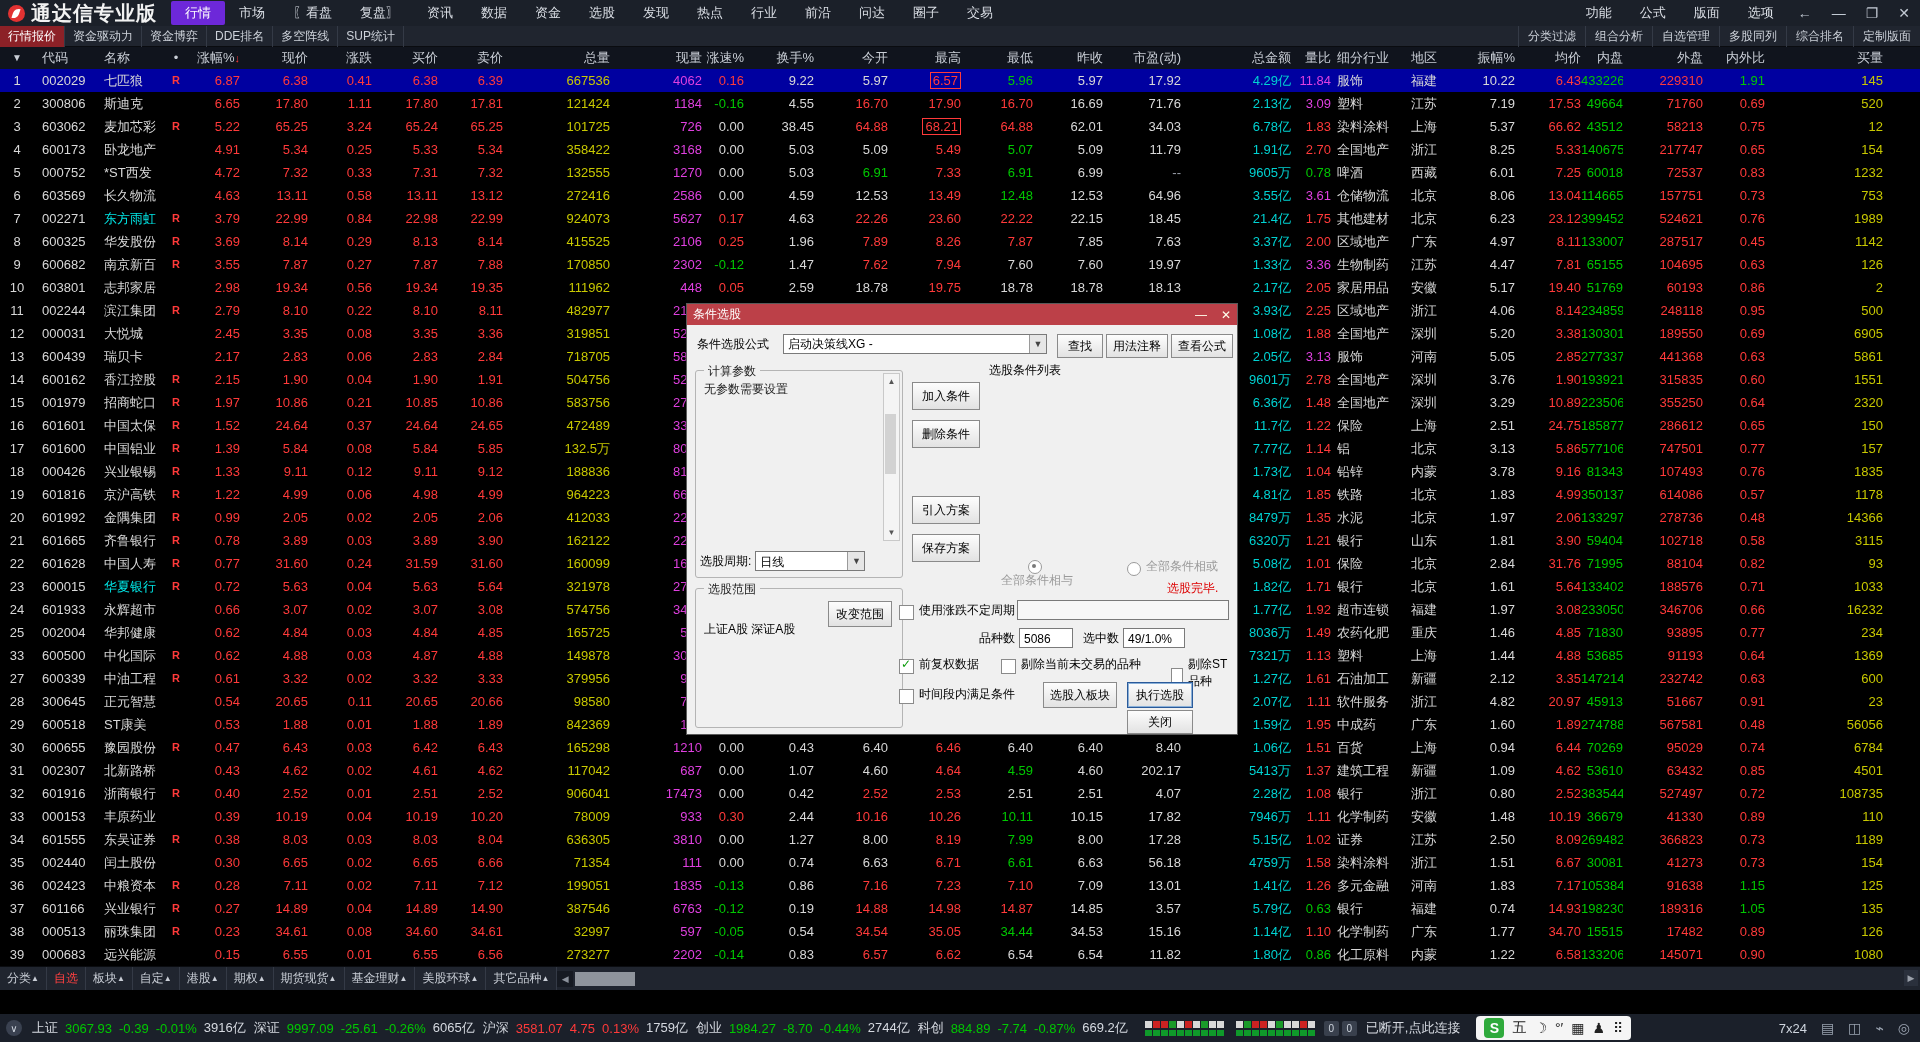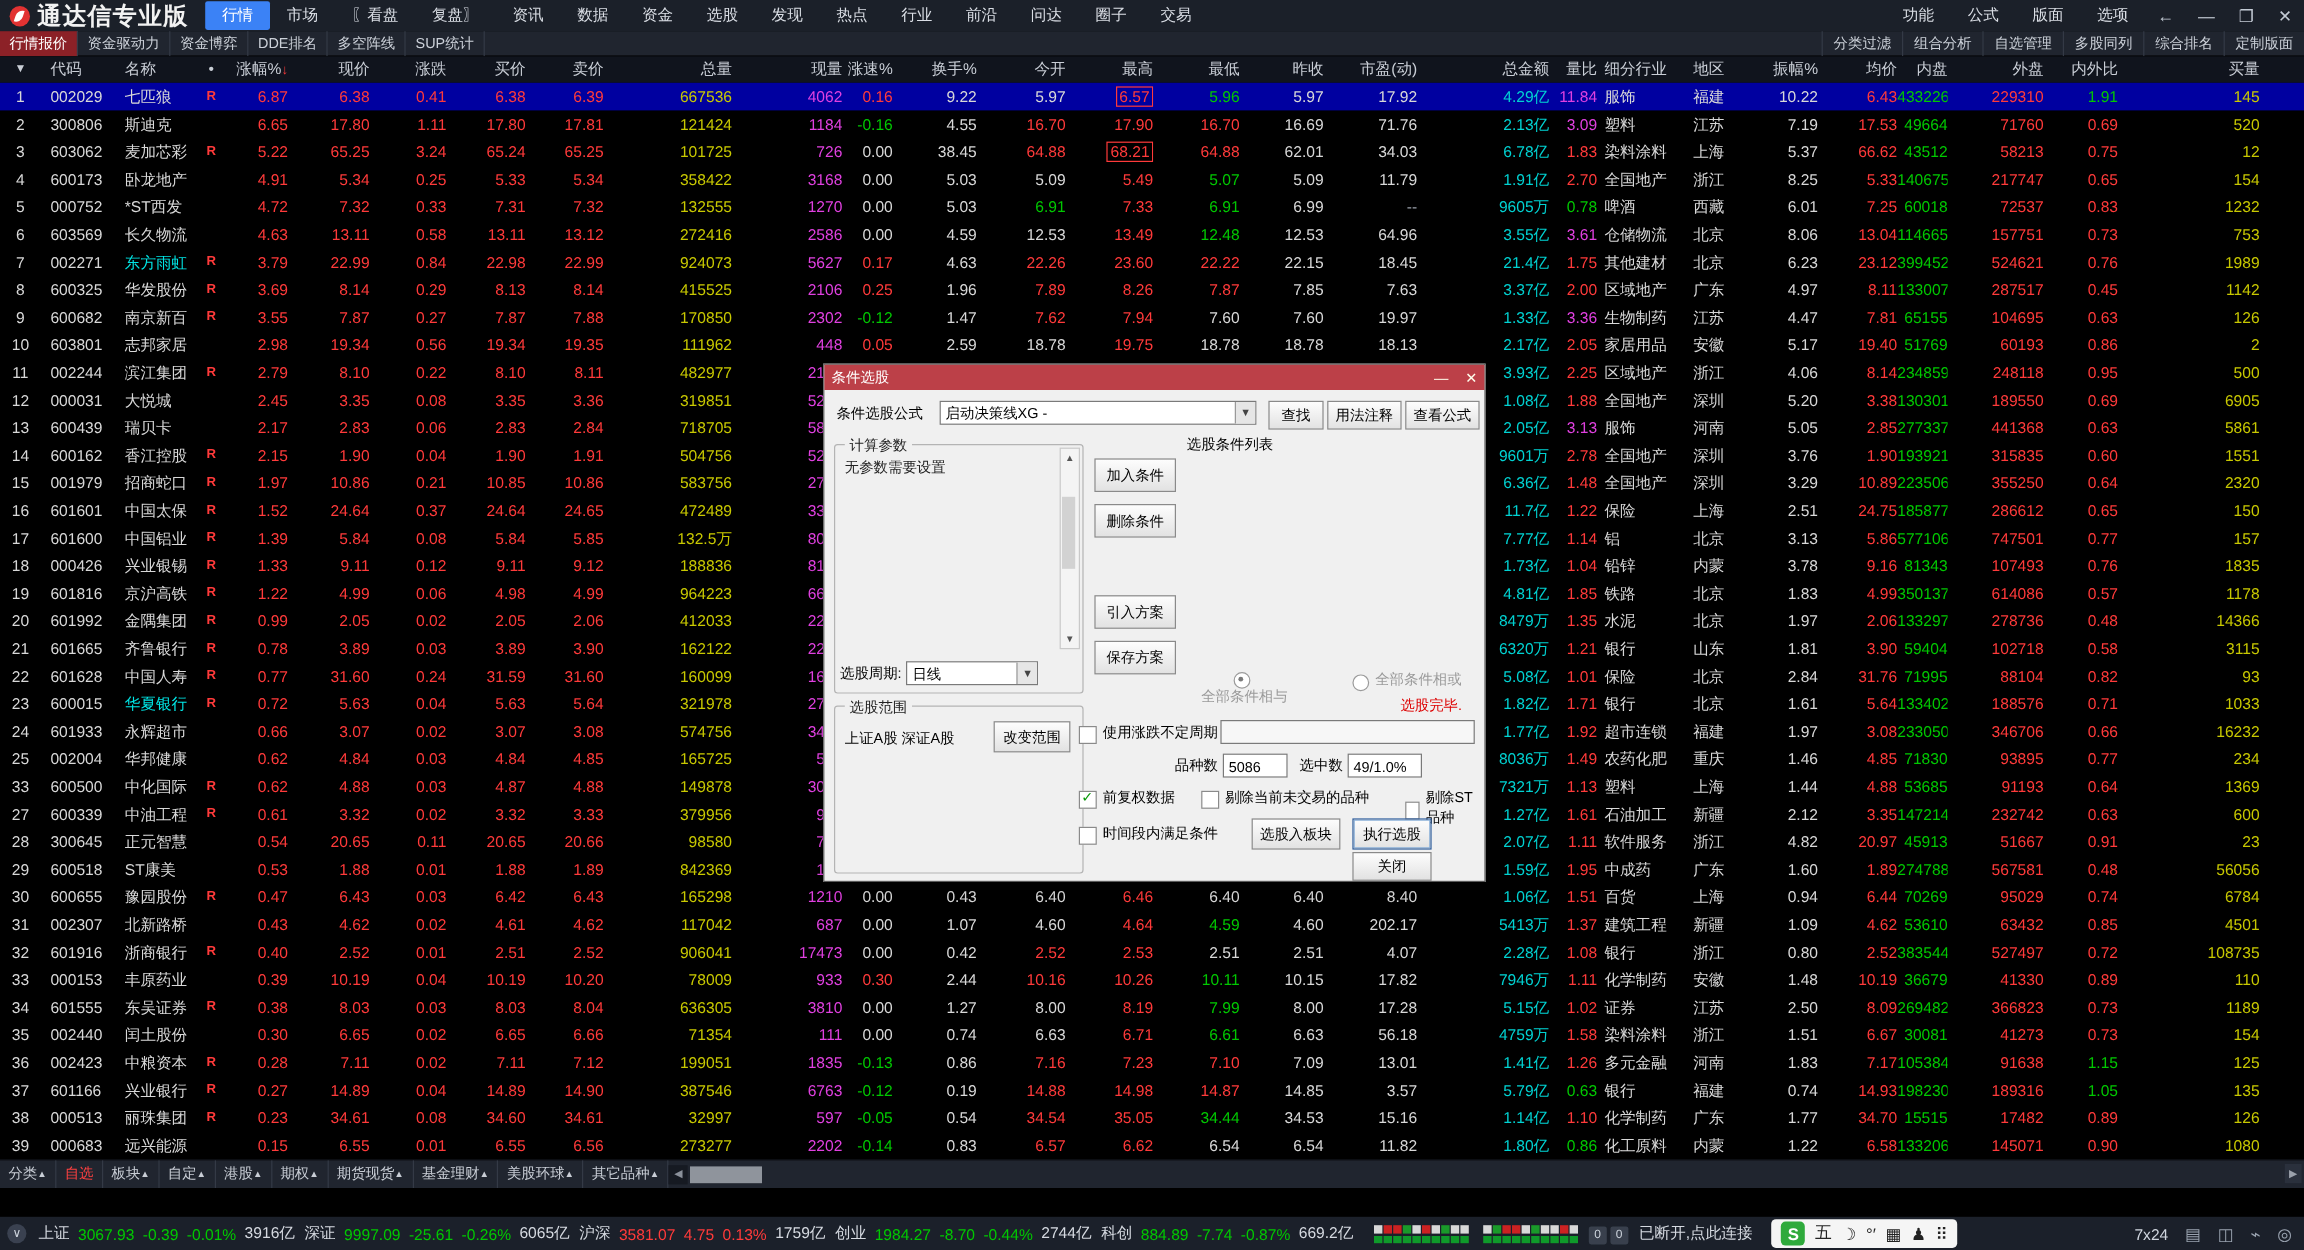--- a/index.html
+++ b/index.html
@@ -5,21 +5,21 @@
   html,body{margin:0;padding:0;background:#000;}
   body{width:1920px;height:1042px;overflow:hidden;position:relative;
        font-family:"Liberation Sans","DejaVu Sans",sans-serif;-webkit-font-smoothing:antialiased;}
   
   #titlebar{position:absolute;left:0;top:0;width:1920px;height:26px;background:#1b2029;display:flex;align-items:center;}
   #logo{display:flex;align-items:center;gap:6px;padding:0 14px 0 8px;}
   #logo .flame{width:17px;height:17px;border-radius:50%;background:#e23232;position:relative;}
   #logo .flame:after{content:"";position:absolute;left:5px;top:3px;width:6px;height:11px;background:#fff;border-radius:6px 0 6px 0;transform:rotate(18deg);}
   #logo .apptitle{color:#f2f2f2;font-size:20px;font-weight:bold;letter-spacing:1px;}
   .menu-item{color:#dadee5;font-size:13px;padding:3px 14px;cursor:default;}
-  .menu-item.active{background:#3b82f6;border-radius:2px;color:#fff;}
+  .menu-item.active{background:#6d28d9;border-radius:2px;color:#fff;}
   #menus-right{margin-left:auto;display:flex;align-items:center;}
   .winbtn{color:#c3cad4;font-size:14px;padding:2px 10px;}
   
   #toolbar{position:absolute;left:0;top:26px;width:1920px;height:20px;background:#20252f;display:flex;align-items:center;border-bottom:1px solid #0a0c10;}
   .tb-tab{color:#ccd1d9;font-size:12px;padding:2px 8px;border-right:1px solid #343a46;}
   .tb-tab.active{background:#8c2127;color:#fff;}
   #toolbar-right{margin-left:auto;display:flex;}
   .tb-link{color:#ccd1d9;font-size:12px;padding:2px 9px;border-left:1px solid #343a46;}
   
   #grid{position:absolute;left:0;top:47px;width:1920px;height:919px;background:#000;}
@@ -1379,21 +1379,21 @@
       <span>选股周期:</span>
       <span class="dinput" style="width:110px;margin-left:4px;display:inline-flex;padding-right:0;">
         <span style="flex:1;">日线</span>
         <span class="combo-arrow">▼</span>
       </span>
     </div>
   </div>
 
   <div class="dgroup" style="left:8px;top:284px;width:206px;height:138px;">
     <span class="glabel">选股范围</span>
-    <div style="position:absolute;left:8px;top:18px;">上证A股 深证A股</div>
+    <div style="position:absolute;left:8px;top:32px;">上证A股 深证A股</div>
     <div class="dbtn" style="position:absolute;right:10px;top:12px;width:62px;height:24px;">改变范围</div>
   </div>
 
   <div class="dbtn drow" style="left:225px;top:78px;width:66px;height:26px;">加入条件</div>
   <div class="dbtn drow" style="left:225px;top:116px;width:66px;height:26px;">删除条件</div>
   <div class="dbtn drow" style="left:225px;top:192px;width:66px;height:26px;">引入方案</div>
   <div class="dbtn drow" style="left:225px;top:230px;width:66px;height:26px;">保存方案</div>
 
   <div class="drow" style="left:302px;top:58px;">选股条件列表</div>
 

